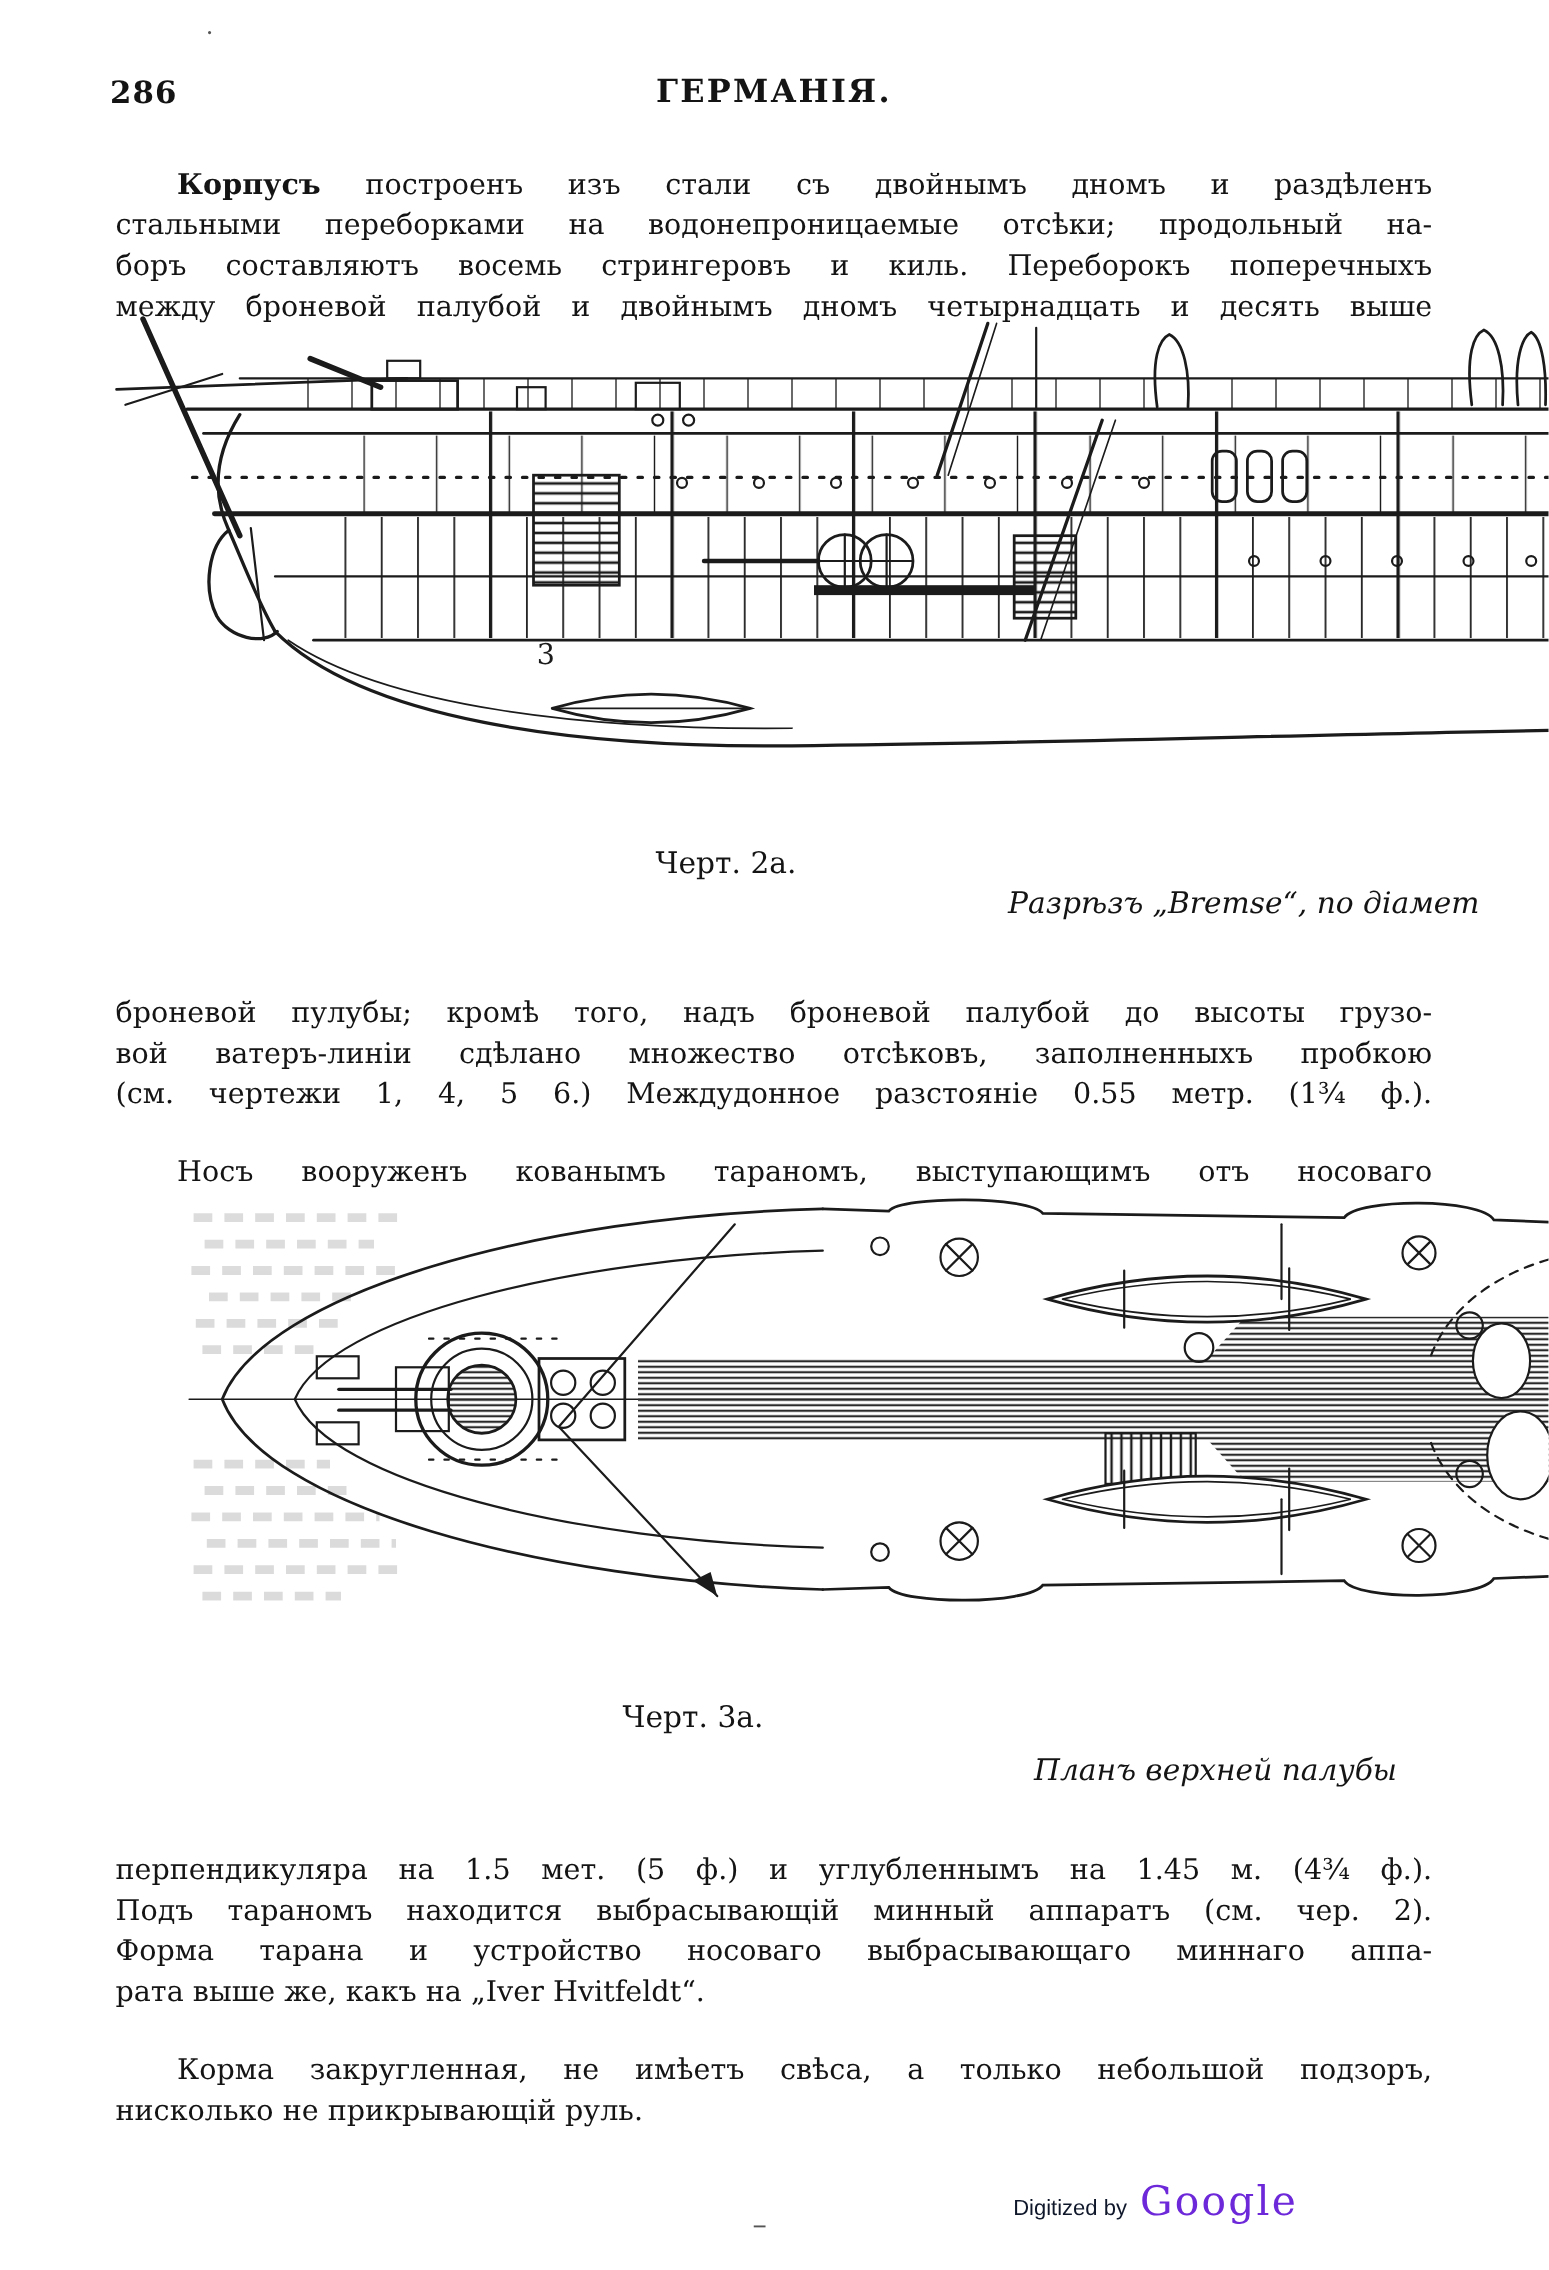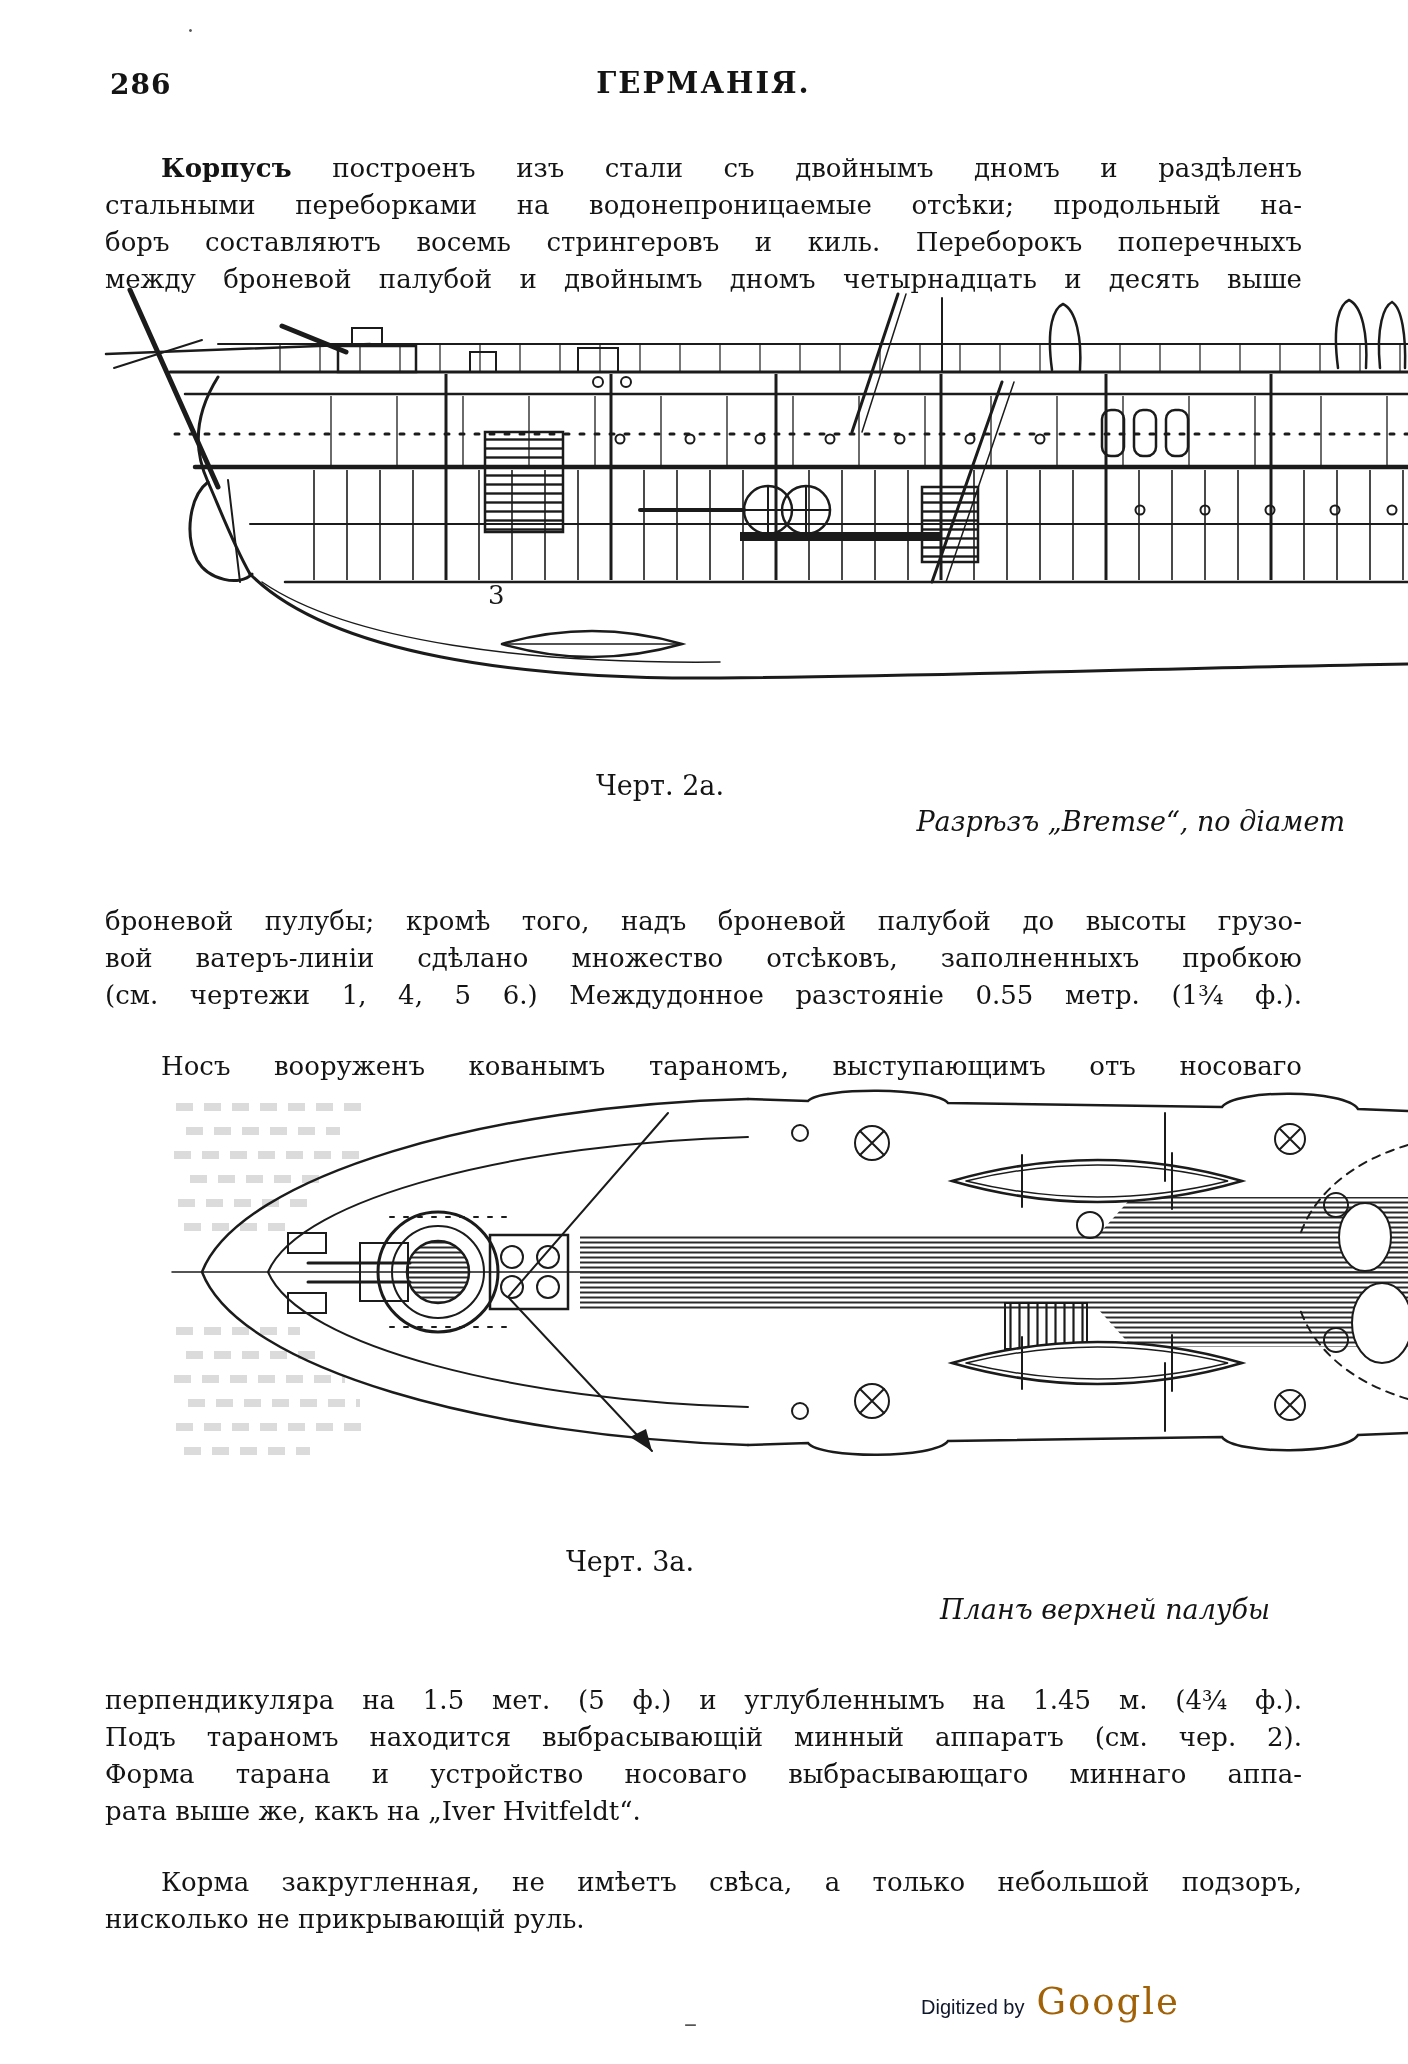--- a/index.html
+++ b/index.html
@@ -1,36 +1,36 @@
 <!DOCTYPE html>
 <html><head>
 <meta charset="utf-8">
 <style>
   html,body{margin:0;padding:0;background:#ffffff;}
   .page{position:relative;width:1408px;height:2064px;background:#fff;overflow:hidden;
         font-family:"DejaVu Serif",serif;color:#141414;}
   .abs{position:absolute;}
-  .pagenum{left:110px;top:68px;font-size:28px;font-weight:bold;letter-spacing:1px;}
+  .pagenum{left:100px;top:68px;font-size:28px;font-weight:bold;letter-spacing:1px;}
   .title{left:105px;top:66px;width:1197px;text-align:center;font-weight:bold;
          font-size:29px;letter-spacing:2px;}
   .topdot{left:187px;top:18px;font-size:22px;color:#555;}
   .textblock{left:105px;width:1197px;}
   .line{height:37px;line-height:37px;font-size:26px;}
   .just{text-align:justify;text-align-last:justify;}
   .endline{text-align:justify;text-align-last:left;}
   .indent{text-indent:56px;margin-top:34px;}
   .lead{font-weight:bold;}
   .cap{font-size:27px;}
   .capcenter{text-align:center;}
   .capright{text-align:right;font-style:italic;}
   .legend{font-size:19.5px;}
   .figure svg{display:block;}
   .footer{top:1980px;right:228px;white-space:nowrap;}
   .dig{font-family:"Liberation Sans",sans-serif;font-size:20px;color:#0f172a;margin-right:12px;}
-  .goog{font-family:"DejaVu Serif",serif;font-size:37px;color:#a16207;letter-spacing:2px;}
+  .goog{font-family:"DejaVu Serif",serif;font-size:37px;color:#6d28d9;letter-spacing:2px;}
   .botdash{left:684px;top:2008px;font-size:26px;color:#555;}
 </style>
 </head>
 <body>
 
 <div class="page">
 
   <div class="abs topdot">·</div>
   <div class="abs pagenum">286</div>
   <div class="abs title">ГЕРМАНІЯ.</div>

